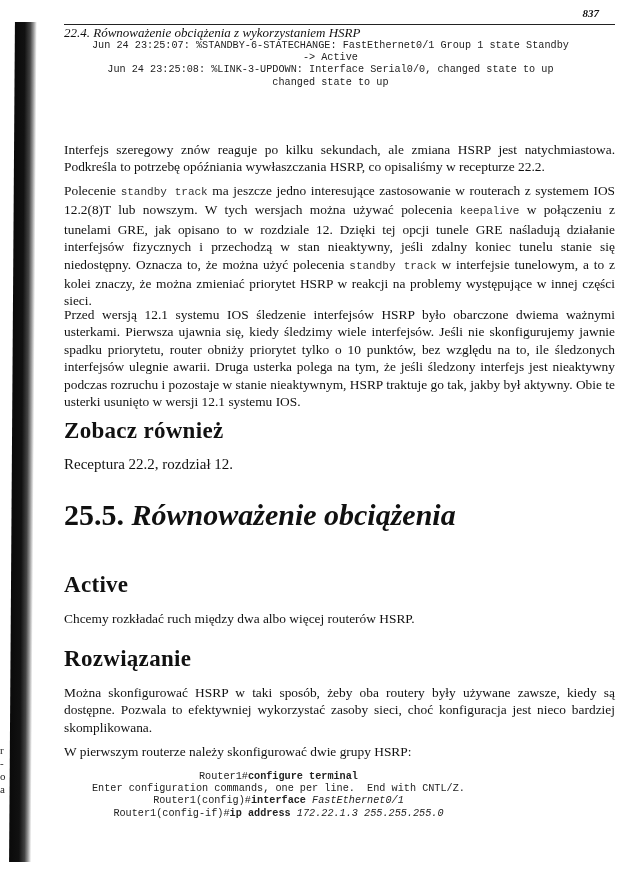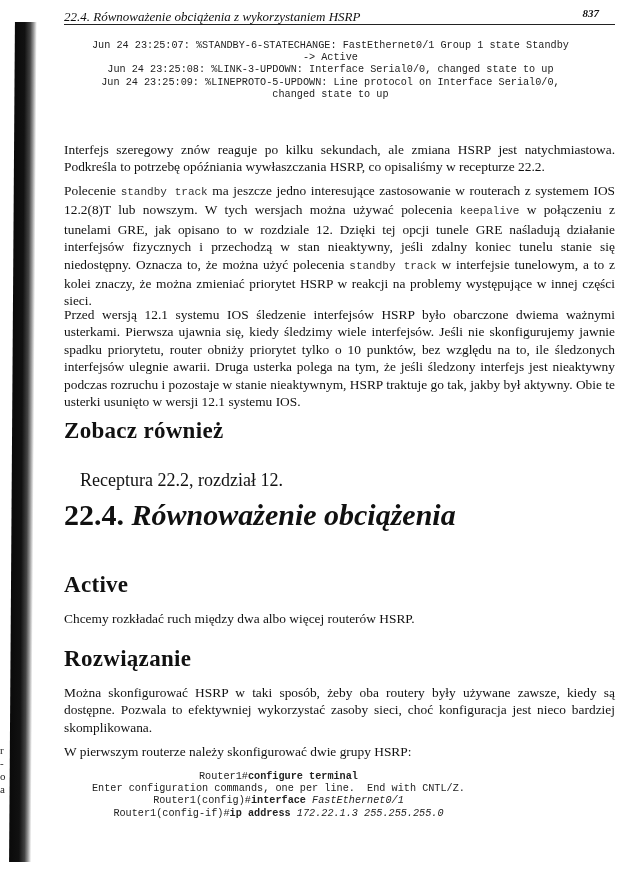--- a/index.html
+++ b/index.html
@@ -17,21 +17,21 @@
     .margin-marks {
       position: absolute; left: 0; top: 744px; width: 10px;
       font-size: 11px; line-height: 13px; color: #222;
     }
     .page { position: absolute; left: 64px; top: 0; width: 551px; }
     .running-head {
       position: absolute; top: 5px; left: 0; width: 551px;
       border-bottom: 1.5px solid #222; height: 19px;
       font-style: italic; font-size: 13px;
     }
-    .running-head .rh-title { position: absolute; left: 0; top: 4px; }
+    .running-head .rh-title { position: absolute; left: 0; top: 20px; }
     .running-head .rh-page { position: absolute; right: 16px; top: 2px; font-weight: bold; font-size: 11px; padding-left: 8px; }
     .code {
       font-family: "Liberation Mono", "DejaVu Sans Mono", monospace;
       font-size: 10.2px; line-height: 12.2px; white-space: pre; color: #222; text-align: center;
     }
     .code b { font-weight: bold; }
     .code i { font-style: italic; }
     .tt { font-family: "Liberation Mono", "DejaVu Sans Mono", monospace; font-size: 11px; color: #333; }
     .para {
       position: absolute; left: 0; width: 551px;
@@ -60,33 +60,33 @@
   <div>a</div>
 </div>
 
 <div class="page">
 
   <div class="running-head">
     <span class="rh-title">22.4. Równoważenie obciążenia z wykorzystaniem HSRP</span>
     <span class="rh-page">837</span>
   </div>
 
-  <div class="code" style="position:absolute; left:28px; top:40px;"><div>Jun 24 23:25:07: %STANDBY-6-STATECHANGE: FastEthernet0/1 Group 1 state Standby</div><div>-&gt; Active</div><div>Jun 24 23:25:08: %LINK-3-UPDOWN: Interface Serial0/0, changed state to up</div><div>Jun 24 23:25:09: %LINEPROTO-5-UPDOWN: Line protocol on Interface Serial0/0,</div><div>changed state to up</div></div>
+  <div class="code" style="position:absolute; left:28px; top:40px;"><div>Jun 24 23:25:07: %STANDBY-6-STATECHANGE: FastEthernet0/1 Group 1 state Standby</div><div>-&gt; Active</div><div>Jun 24 23:25:08: %LINK-3-UPDOWN: Interface Serial0/0, changed state to up</div><div>changed state to up</div></div>
 
   <p class="para" style="top:141px; margin:0;">Interfejs szeregowy znów reaguje po kilku sekundach, ale zmiana HSRP jest natychmiastowa. Podkreśla to potrzebę opóźniania wywłaszczania HSRP, co opisaliśmy w recepturze 22.2.</p>
 
   <p class="para" style="top:182px; margin:0;"><span>Polecenie </span><span class="tt">standby track</span><span> ma jeszcze jedno interesujące zastosowanie w routerach z systemem IOS 12.2(8)T lub nowszym. W tych wersjach można używać polecenia </span><span class="tt">keepalive</span><span> w połączeniu z tunelami GRE, jak opisano to w rozdziale 12. Dzięki tej opcji tunele GRE naśladują działanie interfejsów fizycznych i przechodzą w stan nieaktywny, jeśli zdalny koniec tunelu stanie się niedostępny. Oznacza to, że można użyć polecenia </span><span class="tt">standby track</span><span> w interfejsie tunelowym, a to z kolei znaczy, że można zmieniać priorytet HSRP w reakcji na problemy występujące w innej części sieci.</span></p>
 
   <p class="para" style="top:306px; margin:0;">Przed wersją 12.1 systemu IOS śledzenie interfejsów HSRP było obarczone dwiema ważnymi usterkami. Pierwsza ujawnia się, kiedy śledzimy wiele interfejsów. Jeśli nie skonfigurujemy jawnie spadku priorytetu, router obniży priorytet tylko o 10 punktów, bez względu na to, ile śledzonych interfejsów ulegnie awarii. Druga usterka polega na tym, że jeśli śledzony interfejs jest nieaktywny podczas rozruchu i pozostaje w stanie nieaktywnym, HSRP traktuje go tak, jakby był aktywny. Obie te usterki usunięto w wersji 12.1 systemu IOS.</p>
 
   <div class="h2" style="top:418px;">Zobacz również</div>
-  <p class="para" style="top:456px; margin:16px; font-size:18px;">Receptura 22.2, rozdział 12.</p>
+  <p class="para" style="top:456px; margin:0; font-size:15px;">Receptura 22.2, rozdział 12.</p>
 
   <div class="h1" style="top:497px;">
-    <span class="num">22.4.</span>
+    <span class="num">25.5.</span>
     <span>Równoważenie obciążenia</span>
   </div>
 
   <div class="h2" style="top:572px;">Active</div>
   <p class="para" style="top:610px; margin:0;">Chcemy rozkładać ruch między dwa albo więcej routerów HSRP.</p>
 
   <div class="h2" style="top:646px;">Rozwiązanie</div>
   <p class="para" style="top:684px; margin:0;">Można skonfigurować HSRP w taki sposób, żeby oba routery były używane zawsze, kiedy są dostępne. Pozwala to efektywniej wykorzystać zasoby sieci, choć konfiguracja jest nieco bardziej skomplikowana.</p>
   <p class="para" style="top:743px; margin:0;">W pierwszym routerze należy skonfigurować dwie grupy HSRP:</p>
 

